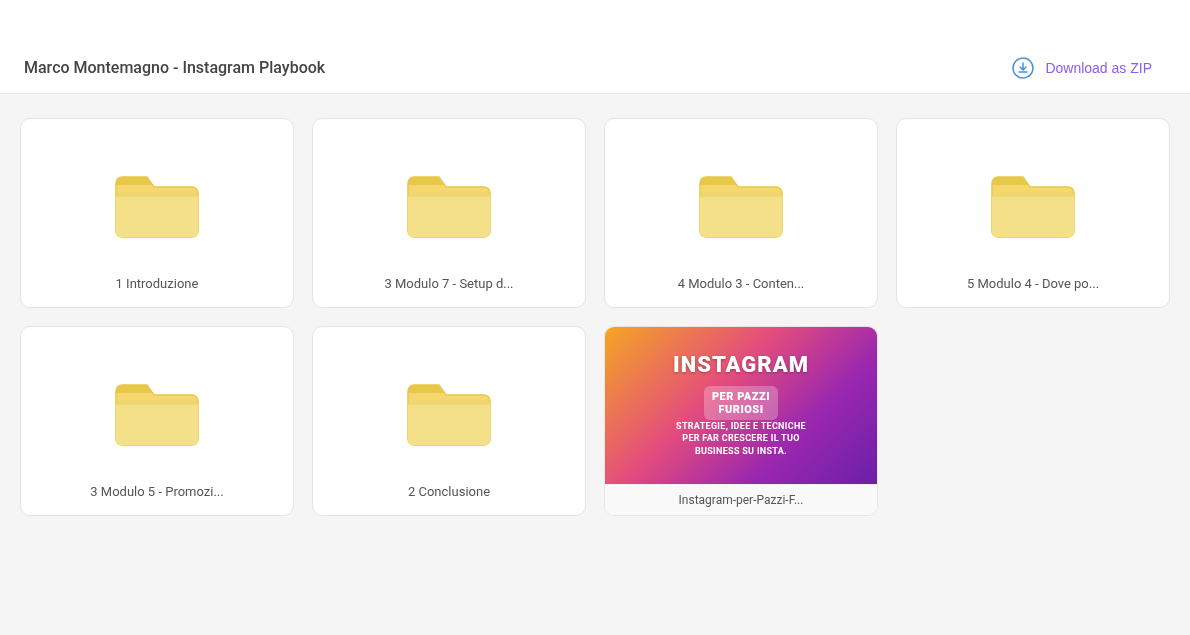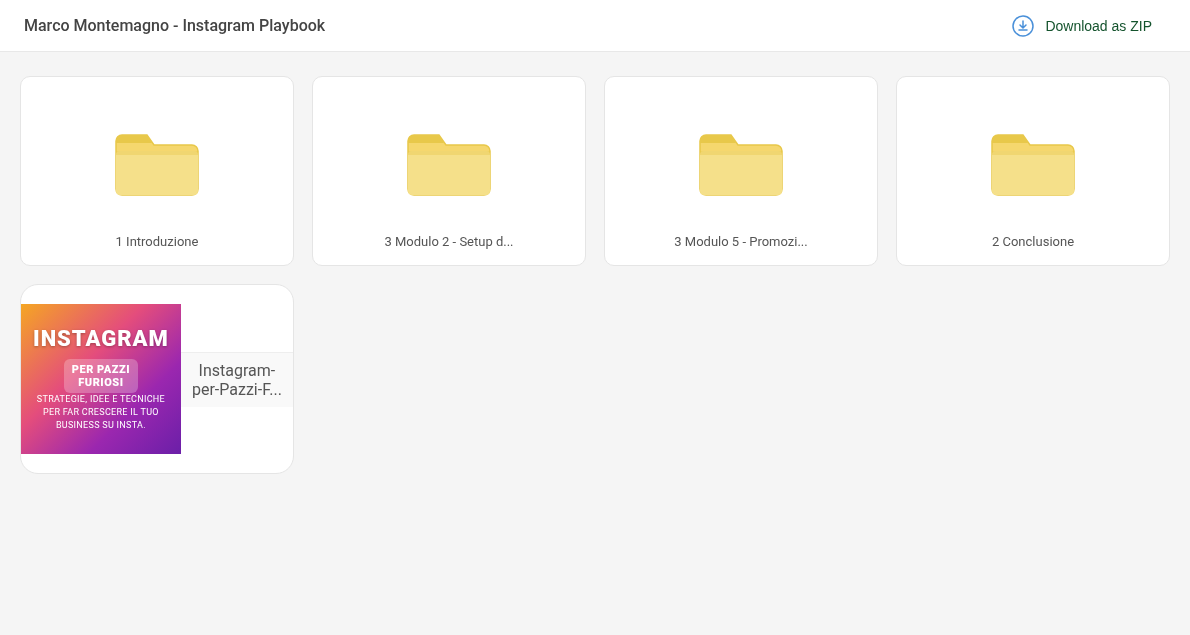--- a/index.html
+++ b/index.html
@@ -13,39 +13,40 @@
 
     
     .header {
       display: flex;
       align-items: center;
       justify-content: space-between;
       padding: 0 24px;
       height: 52px;
       border-bottom: 1px solid #e8e8e8;
       background: #fff;
+      margin-top: 42px;
     }
     .header-title {
       font-size: 16px;
       font-weight: 500;
       color: #444;
     }
     .header-actions {
       display: flex;
       align-items: center;
       gap: 12px;
     }
     .header-btn {
       display: flex;
       align-items: center;
       gap: 8px;
       padding: 6px 14px;
       border: none;
       background: transparent;
-      color: #14532d;
+      color: #8b5cf6;
       font-size: 14px;
       font-weight: 500;
       cursor: pointer;
       white-space: nowrap;
     }
 
     .btn-icon {
       width: 28px;
       height: 28px;
       display: flex;
@@ -101,24 +102,24 @@
       color: #555;
       text-align: center;
       margin-top: 10px;
       word-break: break-word;
       max-width: 100%;
     }
 
     
     .image-card {
       background: #fff;
-      border-radius: 18px;
+      border-radius: 10px;
       border: 1px solid #e5e5e5;
       display: flex;
-      flex-direction: row;
+      flex-direction: column;
       align-items: center;
       cursor: pointer;
       overflow: hidden;
       min-height: 190px;
     }
 
     .instagram-preview {
       width: 100%;
       flex: 1;
       background: linear-gradient(135deg, #f5a623 0%, #e44d7c 40%, #9b27af 70%, #6b1fa8 100%);
@@ -158,30 +159,30 @@
       text-align: center;
       line-height: 1.2;
     }
     .ig-badge-inner span {
       display: block;
       font-size: 11px;
     }
 
     .ig-subtitle {
       font-size: 9px;
-      font-weight: 400;
+      font-weight: 700;
       color: #fff;
       text-align: center;
       text-transform: uppercase;
       letter-spacing: 0.3px;
       line-height: 1.4;
     }
 
     .image-card-label {
-      font-size: 16px;
+      font-size: 12px;
       color: #555;
       text-align: center;
       padding: 8px 10px;
       background: #f9f9f9;
       width: 100%;
       border-top: 1px solid #eee;
     }
   </style>
 </head>
 <body>
@@ -220,24 +221,46 @@
 
     <div class="file-card">
       <div class="folder-icon-wrap">
         <svg class="folder-svg" viewBox="0 0 90 75" fill="none" xmlns="http://www.w3.org/2000/svg">
           <path d="M4 18C4 14.686 6.686 12 10 12H35L42 22H80C83.314 22 86 24.686 86 28V66C86 69.314 83.314 72 80 72H10C6.686 72 4 69.314 4 66V18Z" fill="#f5d76e" stroke="#e8c84a" stroke-width="1.5"></path>
           <path d="M4 18C4 14.686 6.686 12 10 12H35L40 20H4V18Z" fill="#e8c84a"></path>
           <rect x="4" y="28" width="82" height="44" rx="4" fill="#f5e08a"></rect>
           <path d="M4 28H86V32H4V28Z" fill="#e8c84a" opacity="0.4"></path>
         </svg>
       </div>
-      <span class="card-label">3 Modulo 2 - Setup d...</span>
-    </div>
-
-
+      <span class="card-label">3 Modulo 7 - Setup d...</span>
+    </div>
+
+    <div class="file-card">
+      <div class="folder-icon-wrap">
+        <svg class="folder-svg" viewBox="0 0 90 75" fill="none" xmlns="http://www.w3.org/2000/svg">
+          <path d="M4 18C4 14.686 6.686 12 10 12H35L42 22H80C83.314 22 86 24.686 86 28V66C86 69.314 83.314 72 80 72H10C6.686 72 4 69.314 4 66V18Z" fill="#f5d76e" stroke="#e8c84a" stroke-width="1.5"></path>
+          <path d="M4 18C4 14.686 6.686 12 10 12H35L40 20H4V18Z" fill="#e8c84a"></path>
+          <rect x="4" y="28" width="82" height="44" rx="4" fill="#f5e08a"></rect>
+          <path d="M4 28H86V32H4V28Z" fill="#e8c84a" opacity="0.4"></path>
+        </svg>
+      </div>
+      <span class="card-label">4 Modulo 3 - Conten...</span>
+    </div>
+
+    <div class="file-card">
+      <div class="folder-icon-wrap">
+        <svg class="folder-svg" viewBox="0 0 90 75" fill="none" xmlns="http://www.w3.org/2000/svg">
+          <path d="M4 18C4 14.686 6.686 12 10 12H35L42 22H80C83.314 22 86 24.686 86 28V66C86 69.314 83.314 72 80 72H10C6.686 72 4 69.314 4 66V18Z" fill="#f5d76e" stroke="#e8c84a" stroke-width="1.5"></path>
+          <path d="M4 18C4 14.686 6.686 12 10 12H35L40 20H4V18Z" fill="#e8c84a"></path>
+          <rect x="4" y="28" width="82" height="44" rx="4" fill="#f5e08a"></rect>
+          <path d="M4 28H86V32H4V28Z" fill="#e8c84a" opacity="0.4"></path>
+        </svg>
+      </div>
+      <span class="card-label">5 Modulo 4 - Dove po...</span>
+    </div>
 
     <div class="file-card">
       <div class="folder-icon-wrap">
         <svg class="folder-svg" viewBox="0 0 90 75" fill="none" xmlns="http://www.w3.org/2000/svg">
           <path d="M4 18C4 14.686 6.686 12 10 12H35L42 22H80C83.314 22 86 24.686 86 28V66C86 69.314 83.314 72 80 72H10C6.686 72 4 69.314 4 66V18Z" fill="#f5d76e" stroke="#e8c84a" stroke-width="1.5"></path>
           <path d="M4 18C4 14.686 6.686 12 10 12H35L40 20H4V18Z" fill="#e8c84a"></path>
           <rect x="4" y="28" width="82" height="44" rx="4" fill="#f5e08a"></rect>
           <path d="M4 28H86V32H4V28Z" fill="#e8c84a" opacity="0.4"></path>
         </svg>
       </div>

